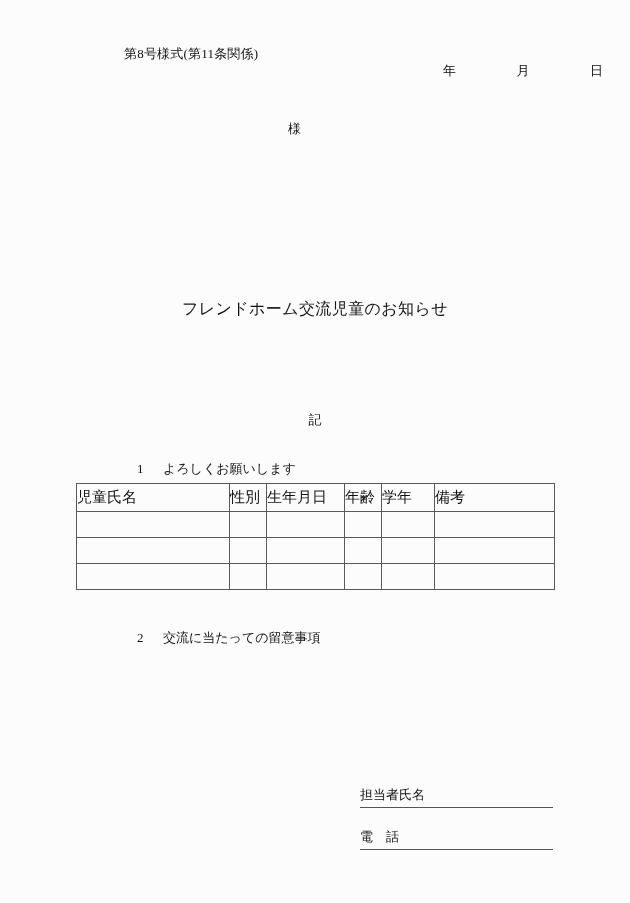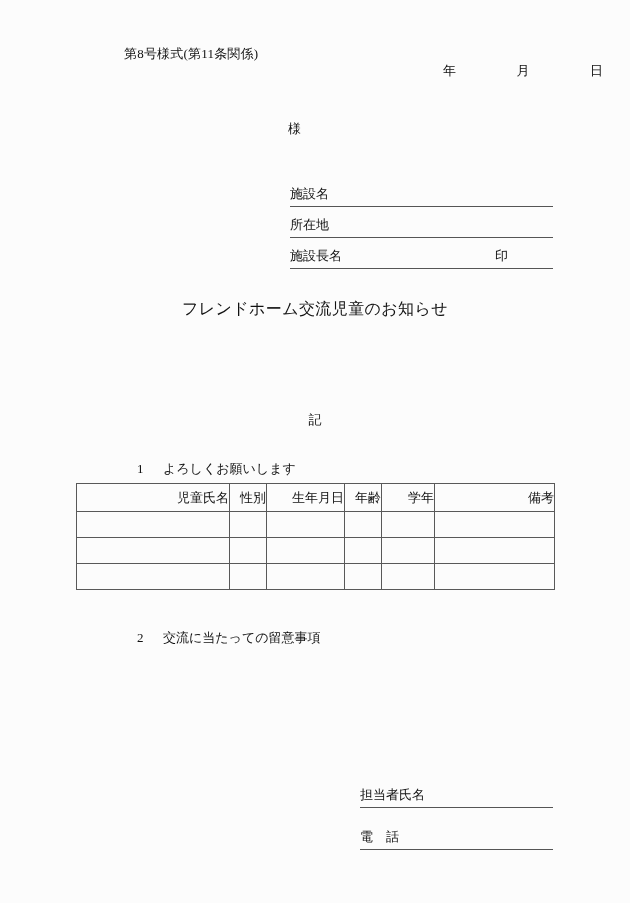--- a/index.html
+++ b/index.html
@@ -133,23 +133,23 @@
     position: absolute;
     left: 76px;
     top: 483px;
     width: 478px;
     border-collapse: collapse;
     table-layout: fixed;
   }
   .child-table th,
   .child-table td {
     border: 1.1px solid #595959;
-    font-size: 13px;
+    font-size: 15px;
     font-weight: normal;
-    text-align: right;
+    text-align: left;
     vertical-align: middle;
     padding: 0;
     background: #fcfcfc;
   }
   .child-table thead th { height: 27px; }
   .child-table tbody td { height: 25px; }
 
   
   .col-name   { width: 153px; }
   .col-sex    { width: 37px;  }
@@ -187,36 +187,20 @@
   <div class="abs form-code">第8号様式(第11条関係)</div>
 
   <div class="abs date-line">
     <span>年</span>
     <span>月</span>
     <span>日</span>
   </div>
 
   <div class="abs addressee">様</div>
 
-  <div class="field-block">
-
-    <div class="field-row">
-      <span class="f-label">施設名</span>
-    </div>
-
-    <div class="field-row">
-      <span class="f-label">所在地</span>
-    </div>
-
-    <div class="field-row">
-      <span class="f-label">施設長名</span>
-      <span class="f-seal">印</span>
-    </div>
-
-  </div>
 
   <div class="doc-title">フレンドホーム交流児童のお知らせ</div>
 
 
   <div class="ki-mark">記</div>
 
   <div class="abs section-1">
     <span class="sec-num">1</span><span>よろしくお願いします</span>
   </div>
 

